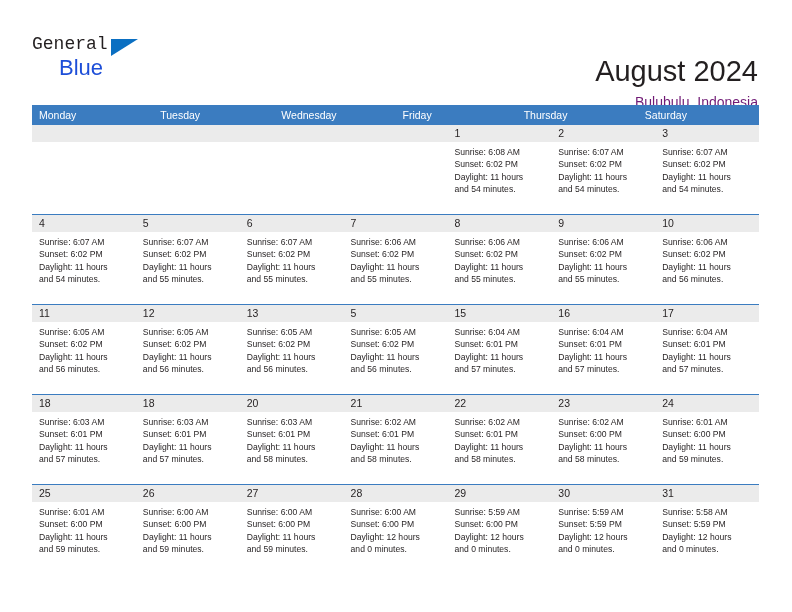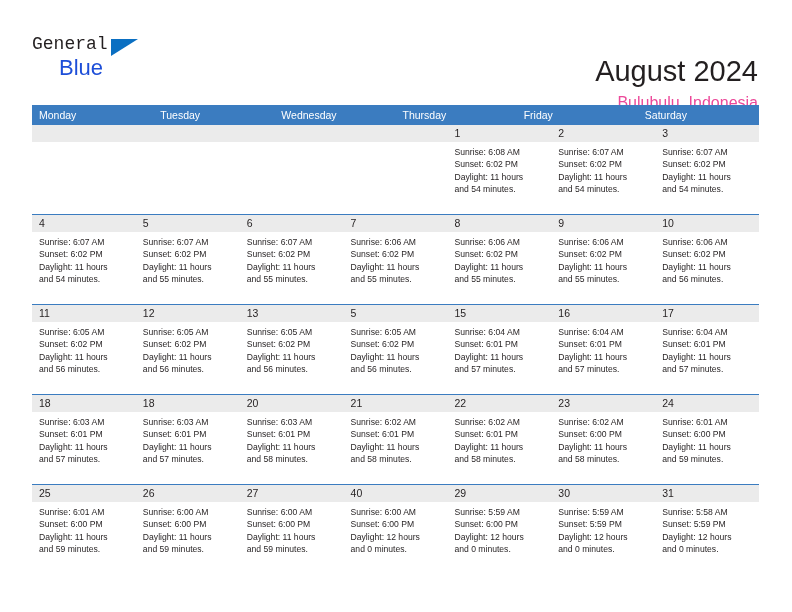--- a/index.html
+++ b/index.html
@@ -72,23 +72,23 @@
   }
   .cal-title {
     font-size: 29px;
     line-height: 34px;
     color: #231f20;
     font-weight: normal;
     white-space: nowrap;
   }
   .cal-subtitle {
     margin-top: 6px;
-    font-size: 16px;
+    font-size: 14px;
     line-height: 17px;
-    color: #ec4899;
+    color: #701a75;
     white-space: nowrap;
   }
 
   
   .calendar {
     position: absolute;
     left: 32px;
     top: 105px;
     width: 727px;
   }
@@ -162,22 +162,22 @@
     </div>
 
   </div>
 
   <div class="calendar">
 
     <div class="dow-row">
       <div class="dow-cell">Monday</div>
       <div class="dow-cell">Tuesday</div>
       <div class="dow-cell">Wednesday</div>
+      <div class="dow-cell">Friday</div>
       <div class="dow-cell">Thursday</div>
-      <div class="dow-cell">Friday</div>
       <div class="dow-cell">Saturday</div>
     </div>
 
     <div id="weeks-container">
         <div class="week">
           <div class="day empty">
             <div class="day-num-band"></div>
           </div>
           <div class="day empty">
             <div class="day-num-band"></div>
@@ -433,21 +433,21 @@
           <div class="day">
             <div class="day-num-band">27</div>
             <div class="day-info">
               <div>Sunrise: 6:00 AM</div>
               <div>Sunset: 6:00 PM</div>
               <div>Daylight: 11 hours</div>
               <div>and 59 minutes.</div>
             </div>
           </div>
           <div class="day">
-            <div class="day-num-band">40</div>
+            <div class="day-num-band">28</div>
             <div class="day-info">
               <div>Sunrise: 6:00 AM</div>
               <div>Sunset: 6:00 PM</div>
               <div>Daylight: 12 hours</div>
               <div>and 0 minutes.</div>
             </div>
           </div>
           <div class="day">
             <div class="day-num-band">29</div>
             <div class="day-info">

